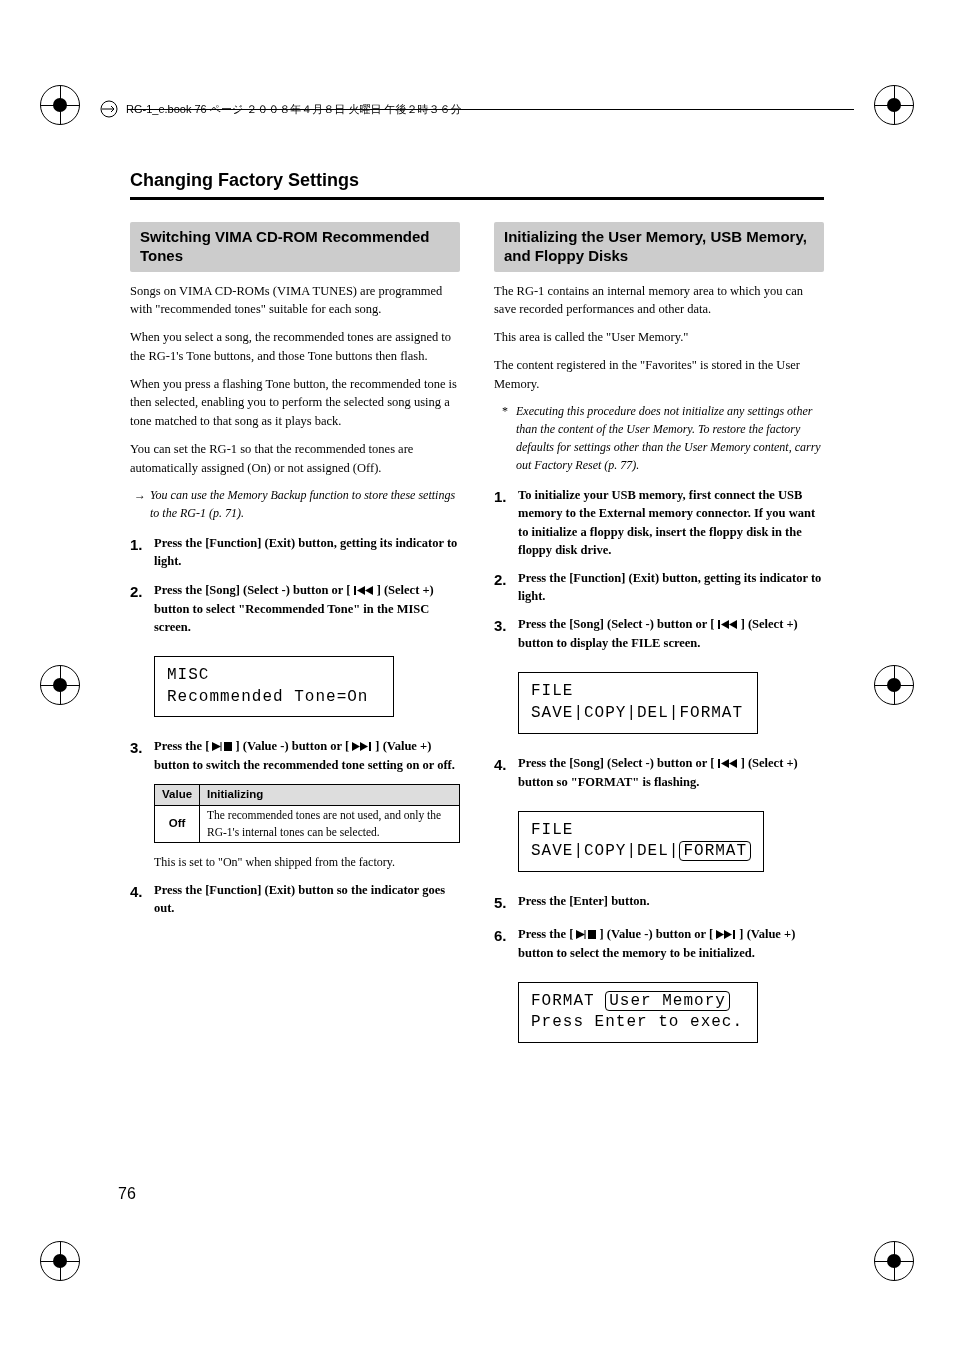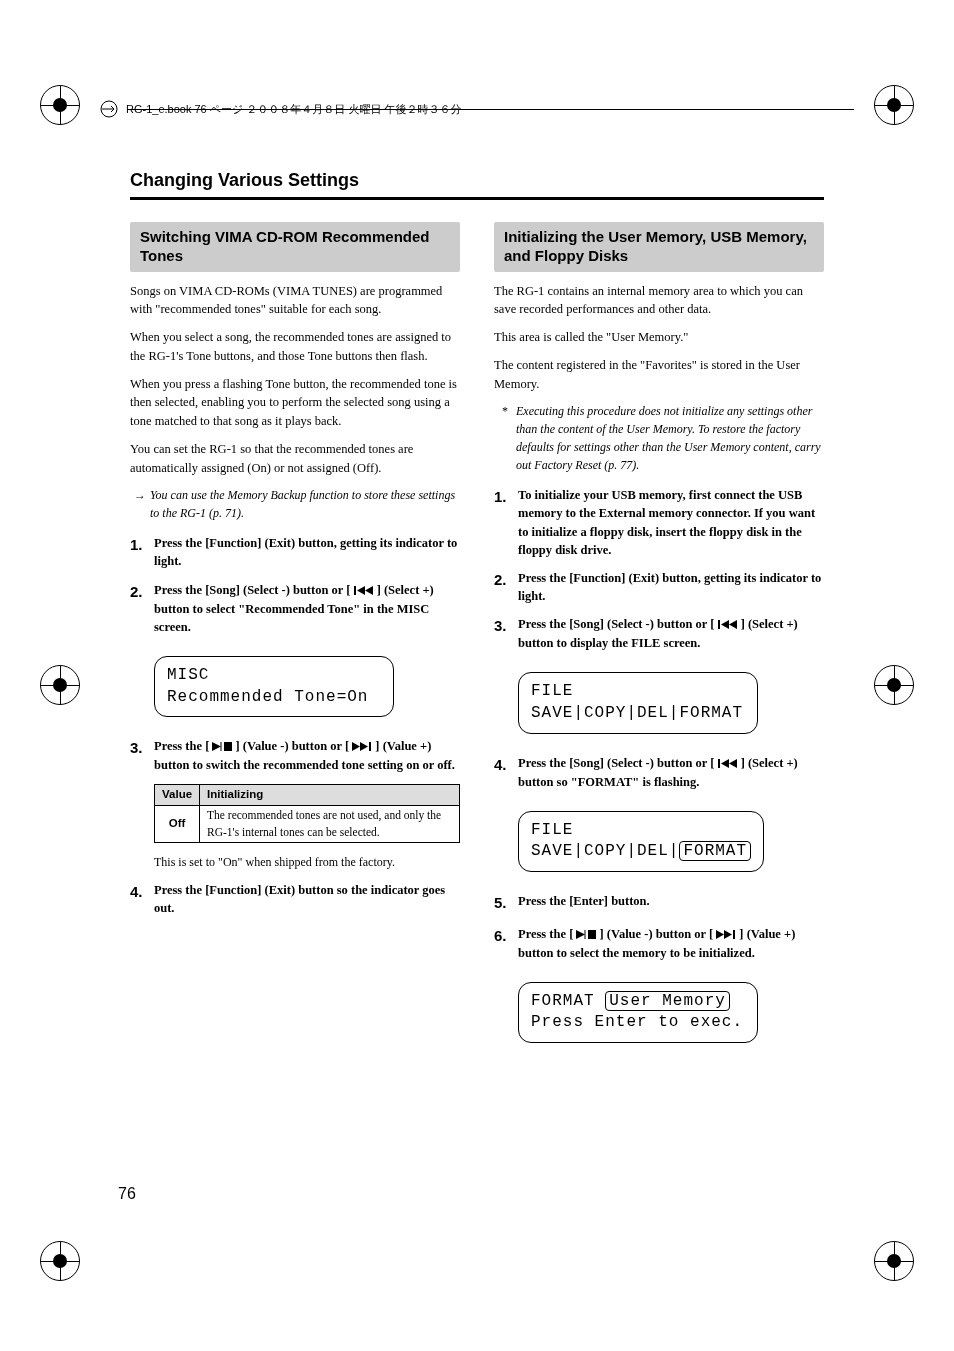--- a/index.html
+++ b/index.html
@@ -37,21 +37,21 @@
     .para { margin-bottom: 9px; }
     .arrow-note { padding-left: 20px; position: relative; font-style: italic; margin-bottom: 12px; font-size: 12px; }
     .arrow-note::before { content: '→'; position: absolute; left: 4px; font-style: normal; }
     .star-note { padding-left: 22px; position: relative; font-style: italic; margin-bottom: 12px; font-size: 12px; font-family: Liberation Serif, serif; }
     .star-note::before { content: '*'; position: absolute; left: 8px; font-style: normal; }
     
     .step { display: flex; margin-bottom: 10px; margin-top: 10px; }
     .step-num { font-family: Arial, sans-serif; font-weight: bold; font-size: 15px; width: 24px; flex-shrink: 0; }
     .step-body { flex: 1; font-weight: bold; font-size: 12.5px; line-height: 1.45; }
     
-    .lcd-box { border: 1px solid #000; border-radius: 13px; padding: 8px 12px; font-family: 'Courier New', monospace; font-size: 16px; letter-spacing: 1px; margin: 10px 0 10px 24px; display: inline-block; min-width: 240px; line-height: 1.35; }
+    .lcd-box { border: 1px solid #000; border-radius: 0; padding: 8px 12px; font-family: 'Courier New', monospace; font-size: 16px; letter-spacing: 1px; margin: 10px 0 10px 24px; display: inline-block; min-width: 240px; line-height: 1.35; }
     .lcd-highlight { border: 1px solid #000; border-radius: 4px; padding: 0 3px; }
     
     table.value-table { border-collapse: collapse; width: 100%; margin: 6px 0 10px 0; font-size: 11.5px; }
     table.value-table th, table.value-table td { border: 1px solid #000; padding: 1px 7px; vertical-align: top; }
     table.value-table th { background: #ddd; font-family: Arial, sans-serif; text-align: left; font-weight: bold; }
     table.value-table td.vcell { font-family: Arial, sans-serif; font-weight: bold; text-align: center; vertical-align: middle; }
     
     .glyph-prev, .glyph-next, .glyph-playstop { display: inline-block; vertical-align: middle; }
     .glyph-prev svg, .glyph-next svg, .glyph-playstop svg { width: 20px; height: 9px; }
     
@@ -99,21 +99,21 @@
         <circle cx="9" cy="9" r="8" fill="none" stroke="#000"></circle>
         <line x1="2" y1="9" x2="14" y2="9" stroke="#000"></line>
         <polyline points="11,6 14,9 11,12" fill="none" stroke="#000"></polyline>
       </svg>
   </span>
   <span class="header-text">RG-1_e.book 76 ページ ２００８年４月８日 火曜日 午後２時３６分</span>
 </div>
 <div class="header-line"></div>
 
 <div class="content">
-  <div class="section-title">Changing Various Settings</div>
+  <div class="section-title">Changing Factory Settings</div>
   <div class="hr-thick"></div>
 
   <div class="two-col">
 
     <div class="col">
       <div class="boxed-heading">Switching VIMA CD-ROM Recommended Tones</div>
       <div class="para">Songs on VIMA CD-ROMs (VIMA TUNES) are programmed with "recommended tones" suitable for each song.</div>
       <div class="para">When you select a song, the recommended tones are assigned to the RG-1's Tone buttons, and those Tone buttons then flash.</div>
       <div class="para">When you press a flashing Tone button, the recommended tone is then selected, enabling you to perform the selected song using a tone matched to that song as it plays back.</div>
       <div class="para">You can set the RG-1 so that the recommended tones are automatically assigned (On) or not assigned (Off).</div>

